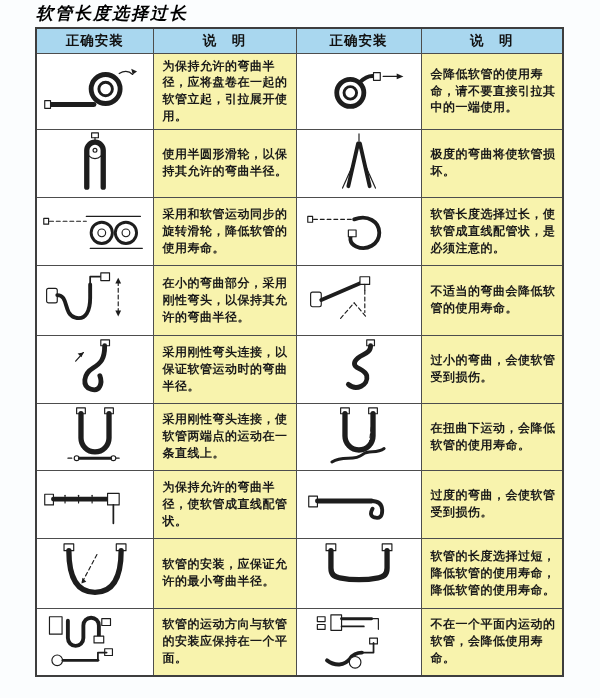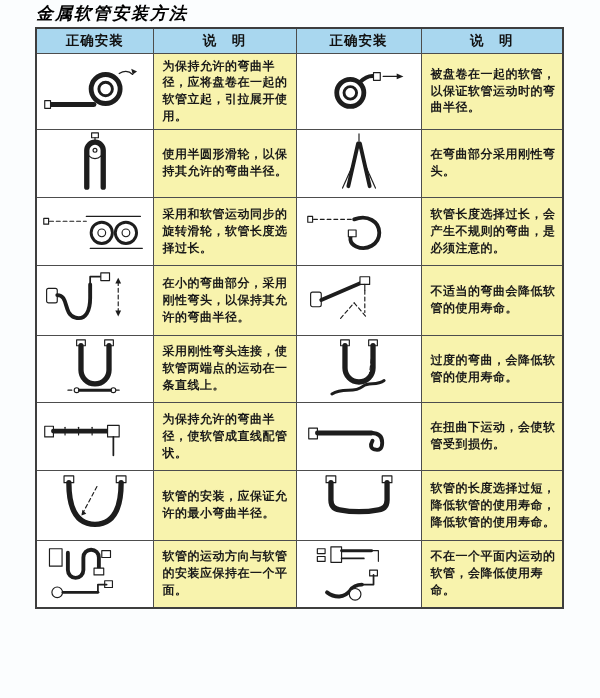--- a/index.html
+++ b/index.html
@@ -46,21 +46,21 @@
   svg .w2{stroke-width:1.8}
   svg .w1{stroke-width:1.2}
   svg .ds{stroke-dasharray:4 3}
   svg .fb{fill:#1d1d1d;stroke:none}
   svg .fw{fill:#fff}
 </style>
 </head>
 <body>
 
 <div class="page">
-  <h1 class="title">金属软管安装方法</h1>
+  <h1 class="title">软管长度选择过长</h1>
 
   <table class="grid">
     <colgroup>
       <col style="width:117px">
         <col style="width:143px">
         <col style="width:125px">
         <col style="width:142px">
     </colgroup>
     <thead>
       <tr class="hdr" style="height:25px">
@@ -90,21 +90,21 @@
           <svg width="108" height="58" viewBox="0 0 110 60">
             <circle class="h w5" cx="46" cy="34" r="14"></circle>
               <circle class="h w3" cx="46" cy="34" r="6.5"></circle>
             <path class="h w4" d="M56 23 Q64 15 72 17"></path>
               <rect class="h w1 fw" x="70" y="13" width="7" height="8"></rect>
             <line class="h w1" x1="80" y1="17" x2="94" y2="17"></line>
               <path class="fb" d="M94 14 l7 3 l-7 3 z"></path>
           </svg>
         </td>
         <td class="desc">
-            <div class="t">被盘卷在一起的软管，以保证软管运动时的弯曲半径。</div>
+            <div class="t">会降低软管的使用寿命，请不要直接引拉其中的一端使用。</div>
           </td>
       </tr>
 
       <tr style="height:68px">
         <td class="img">
           <svg width="100" height="60" viewBox="0 0 100 62">
             <rect class="h w1" x="46.5" y="2" width="7" height="5"></rect>
               <line class="h w1" x1="50" y1="7" x2="50" y2="11"></line>
             <circle class="h w1" cx="50" cy="20" r="8.5"></circle>
               <circle class="h w1" cx="50" cy="20" r="2"></circle>
@@ -117,50 +117,50 @@
         <td class="img">
           <svg width="100" height="60" viewBox="0 0 100 62">
             <line class="h w1" x1="50" y1="3" x2="50" y2="12"></line>
             <path class="h w4" d="M39 57 L49 13"></path>
               <path class="h w4" d="M61 57 L51 13"></path>
             <line class="h w1" x1="33" y1="59" x2="45" y2="32"></line>
               <line class="h w1" x1="67" y1="59" x2="55" y2="32"></line>
           </svg>
         </td>
         <td class="desc">
-            <div class="t">在弯曲部分采用刚性弯头。</div>
+            <div class="t">极度的弯曲将使软管损坏。</div>
           </td>
       </tr>
 
       <tr style="height:68px">
         <td class="img">
           <svg width="110" height="58" viewBox="0 0 110 60">
             <rect class="h w1" x="2" y="19" width="5" height="6"></rect>
               <line class="h w1 ds" x1="8" y1="22" x2="46" y2="22"></line>
             <line class="h w1" x1="46" y1="17" x2="102" y2="17"></line>
             <circle class="h w3" cx="62" cy="34" r="11"></circle>
               <circle class="h w1" cx="62" cy="34" r="4"></circle>
             <circle class="h w3" cx="87" cy="34" r="11"></circle>
               <circle class="h w1" cx="87" cy="34" r="4"></circle>
             <line class="h w1" x1="50" y1="50" x2="104" y2="50"></line>
           </svg>
         </td>
         <td class="desc">
-            <div class="t">采用和软管运动同步的旋转滑轮，软管长度选择过长。</div>
+            <div class="t">采用和软管运动同步的旋转滑轮，降低软管的使用寿命。</div>
           </td>
         <td class="img">
           <svg width="110" height="58" viewBox="0 0 110 60">
             <rect class="h w1" x="2" y="17" width="5" height="6"></rect>
               <line class="h w1 ds" x1="8" y1="20" x2="50" y2="20"></line>
             <path class="h w4" d="M50 20 C64 15 76 22 76 34 C76 46 63 53 52 48 C45 45 44 37 50 34"></path>
             <rect class="h w1 fw" x="44" y="31" width="8" height="7"></rect>
           </svg>
         </td>
         <td class="desc">
-            <div class="t">软管长度选择过长，会产生不规则的弯曲，是必须注意的。</div>
+            <div class="t">软管长度选择过长，使软管成直线配管状，是必须注意的。</div>
           </td>
       </tr>
 
       <tr style="height:70px">
         <td class="img">
           <svg width="110" height="60" viewBox="0 0 110 62">
             <rect class="h w1" x="5" y="21" width="11" height="15" rx="2"></rect>
             <path class="h w4" d="M16 28 C28 28 22 47 34 51 C46 55 50 43 50 31 L50 17"></path>
             <path class="h w2" d="M50 17 L50 9 L63 9"></path>
               <rect class="h w1 fw" x="61" y="5" width="9" height="8"></rect>
@@ -181,20 +181,42 @@
             <line class="h w1 ds" x1="61" y1="23" x2="61" y2="46"></line>
             <line class="h w1 ds" x1="36" y1="52" x2="50" y2="36"></line>
               <line class="h w1 ds" x1="50" y1="36" x2="62" y2="50"></line>
           </svg>
         </td>
         <td class="desc">
             <div class="t">不适当的弯曲会降低软管的使用寿命。</div>
           </td>
       </tr>
 
+      <tr style="height:68px">
+        <td class="img">
+          <svg width="100" height="58" viewBox="0 0 100 60">
+            <rect class="h w1" x="56" y="2" width="9" height="6"></rect>
+            <path class="h w5" d="M60 8 C60 22 56 26 48 31 C38 37 36 50 46 53 C55 56 58 47 55 39"></path>
+            <line class="h w1" x1="30" y1="24" x2="38" y2="15"></line>
+              <path class="fb" d="M38 15 l-6 1 l4 4 z"></path>
+          </svg>
+        </td>
+        <td class="desc">
+            <div class="t">采用刚性弯头连接，以保证软管运动时的弯曲半径。</div>
+          </td>
+        <td class="img">
+          <svg width="100" height="58" viewBox="0 0 100 60">
+            <rect class="h w1" x="58" y="2" width="8" height="6"></rect>
+            <path class="h w5" d="M62 8 C62 18 50 16 46 24 C42 32 56 31 58 39 C60 49 47 55 39 48"></path>
+          </svg>
+        </td>
+        <td class="desc">
+            <div class="t">过小的弯曲，会使软管受到损伤。</div>
+          </td>
+      </tr>
 
       <tr style="height:67px">
         <td class="img">
           <svg width="100" height="58" viewBox="0 0 100 60">
             <rect class="h w1" x="31" y="2" width="9" height="6"></rect>
               <rect class="h w1" x="60" y="2" width="9" height="6"></rect>
             <path class="h w6" d="M35.5 8 L35.5 33 A14.5 14.5 0 0 0 64.5 33 L64.5 8"></path>
             <line class="h w1 ds" x1="22" y1="54" x2="78" y2="54"></line>
             <circle class="h w1 fw" cx="31" cy="54" r="2.5"></circle>
               <circle class="h w1 fw" cx="69" cy="54" r="2.5"></circle>
@@ -207,21 +229,21 @@
         <td class="img">
           <svg width="100" height="58" viewBox="0 0 100 60">
             <rect class="h w1" x="31" y="2" width="9" height="6"></rect>
               <rect class="h w1" x="60" y="2" width="9" height="6"></rect>
             <path class="h w6" d="M35.5 8 L35.5 31 A14.5 14.5 0 0 0 64.5 31 L64.5 8"></path>
             <line class="h w1 ds" x1="64.5" y1="8" x2="60" y2="44"></line>
             <path class="h w3" d="M22 58 C34 50 44 58 54 50 C60 45 68 50 76 44"></path>
           </svg>
         </td>
         <td class="desc">
-            <div class="t">过度的弯曲，会降低软管的使用寿命。</div>
+            <div class="t">在扭曲下运动，会降低软管的使用寿命。</div>
           </td>
       </tr>
 
       <tr style="height:68px">
         <td class="img">
           <svg width="110" height="58" viewBox="0 0 110 60">
             <rect class="h w1" x="3" y="22" width="9" height="11"></rect>
             <line class="h w5" x1="12" y1="27" x2="70" y2="27"></line>
             <line class="h w1" x1="24" y1="23" x2="24" y2="31"></line>
               <line class="h w1" x1="38" y1="23" x2="38" y2="31"></line>
@@ -234,21 +256,21 @@
             <div class="t">为保持允许的弯曲半径，使软管成直线配管状。</div>
           </td>
         <td class="img">
           <svg width="110" height="58" viewBox="0 0 110 60">
             <rect class="h w1" x="3" y="24" width="9" height="11"></rect>
             <line class="h w5" x1="12" y1="29" x2="68" y2="29"></line>
             <path class="h w4" d="M68 29 Q79 29 79 39 Q79 48 71 46 Q65 44 69 37"></path>
           </svg>
         </td>
         <td class="desc">
-            <div class="t">在扭曲下运动，会使软管受到损伤。</div>
+            <div class="t">过度的弯曲，会使软管受到损伤。</div>
           </td>
       </tr>
 
       <tr style="height:70px">
         <td class="img">
           <svg width="100" height="60" viewBox="0 0 100 62">
             <rect class="h w1" x="18" y="3" width="10" height="7"></rect>
               <rect class="h w1" x="72" y="3" width="10" height="7"></rect>
             <path class="h w6" d="M23 10 C23 38 32 53 50 53 C68 53 77 38 77 10"></path>
             <line class="h w1 ds" x1="52" y1="14" x2="36" y2="44"></line>

